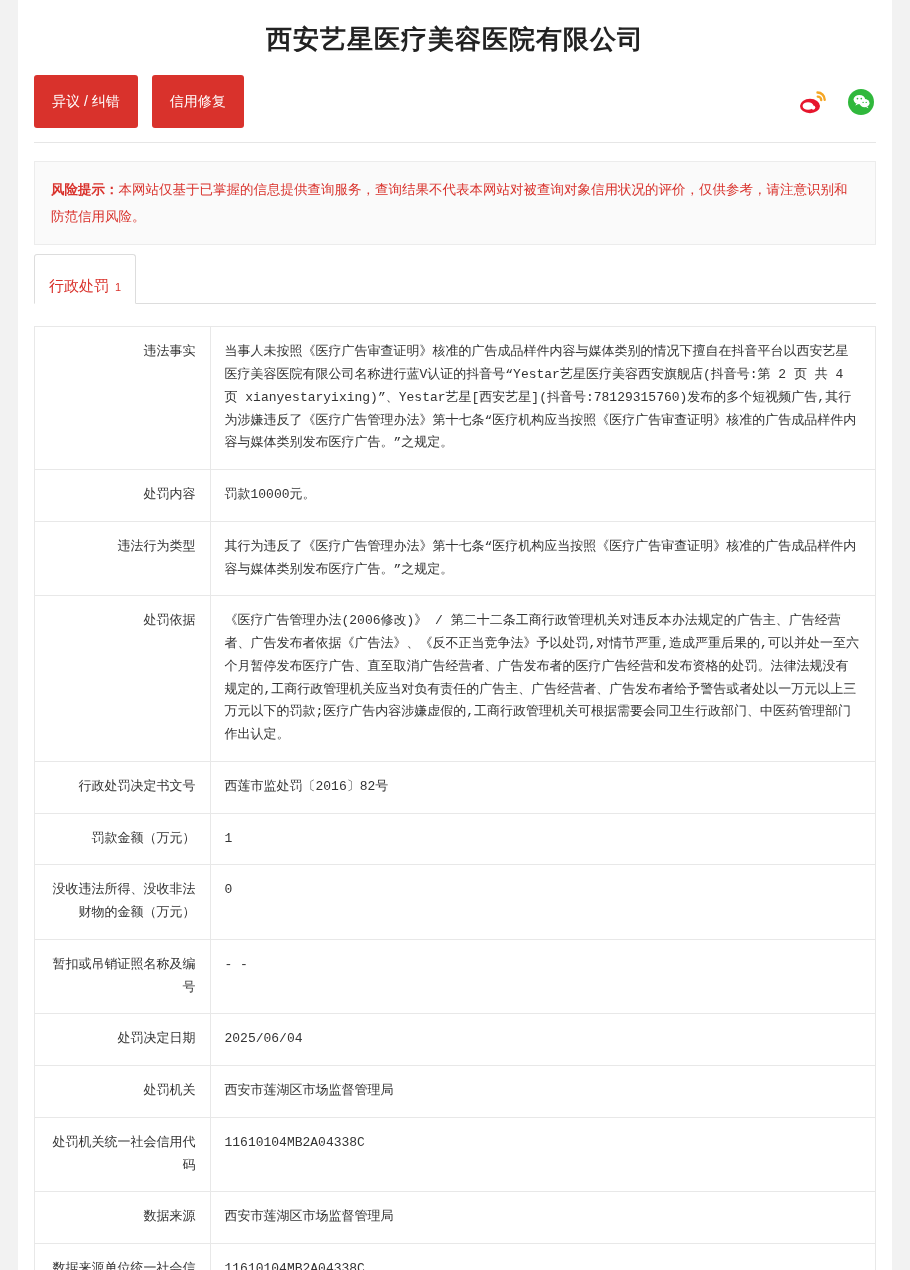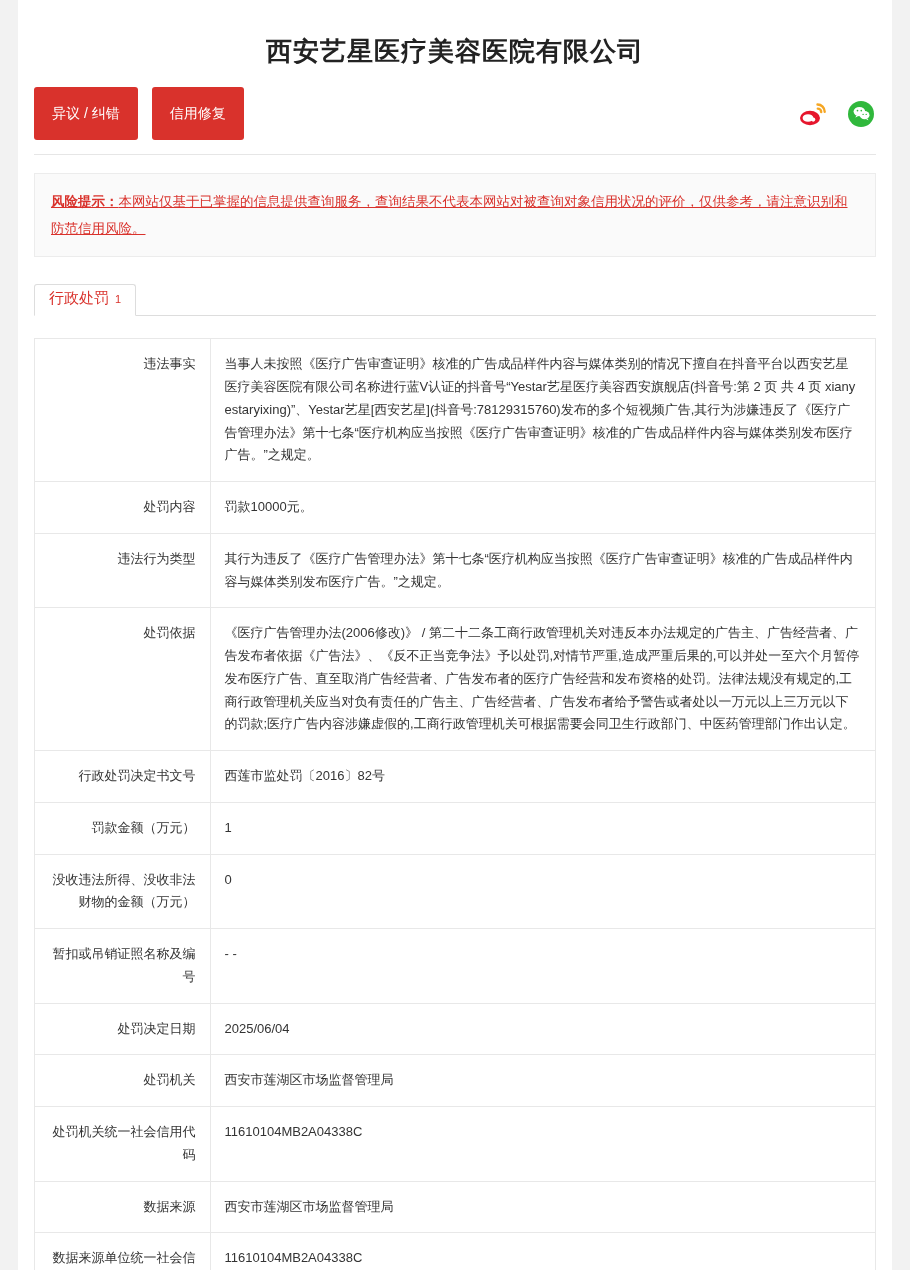--- a/index.html
+++ b/index.html
@@ -15,21 +15,21 @@
     position: relative;
     box-sizing: border-box;
   }
   .card {
     background: #ffffff;
     margin: 0 18px;
     padding: 0;
     box-sizing: border-box;
   }
   .title-bar {
-    padding-top: 34px;
+    padding-top: 22px;
     padding-bottom: 8px;
     text-align: center;
   }
   .company-title {
     font-size: 26px;
     font-weight: bold;
     color: #222222;
     letter-spacing: 1px;
   }
   .action-row {
@@ -74,35 +74,34 @@
   }
   .risk-box {
     margin: 18px 16px 0 16px;
     background: #fafafa;
     border: 1px solid #ececec;
     padding: 14px 16px;
     box-sizing: border-box;
     font-size: 13.5px;
     line-height: 2.0;
     color: #d9322c;
-    text-decoration: underline;
   }
   .risk-label { font-weight: bold; }
   .tabs {
     margin: 22px 16px 0 16px;
     border-bottom: 1px solid #dddddd;
     display: flex;
     align-items: flex-end;
     height: 36px;
   }
   .tab {
     border: 1px solid #dddddd;
     border-bottom: 1px solid #ffffff;
     background: #ffffff;
-    padding: 4px 14px 7px 14px;
+    padding: 22px 14px 7px 14px;
     font-size: 15px;
     color: #d9322c;
     position: relative;
     top: 1px;
     border-radius: 3px 3px 0 0;
     cursor: pointer;
     display: flex;
     align-items: baseline;
   }
   .tab-count {
@@ -120,20 +119,21 @@
     border-collapse: collapse;
     table-layout: fixed;
   }
   table.detail td {
     border-bottom: 1px solid #e8e8e8;
     vertical-align: top;
     font-size: 13px;
     line-height: 1.75;
     padding: 14px 14px;
     box-sizing: border-box;
+    font-family: Liberation Mono, monospace;
   }
   td.k {
     width: 175px;
     text-align: right;
     color: #333333;
     background: #ffffff;
     border-right: 1px solid #e8e8e8;
   }
   td.v {
     color: #333333;

